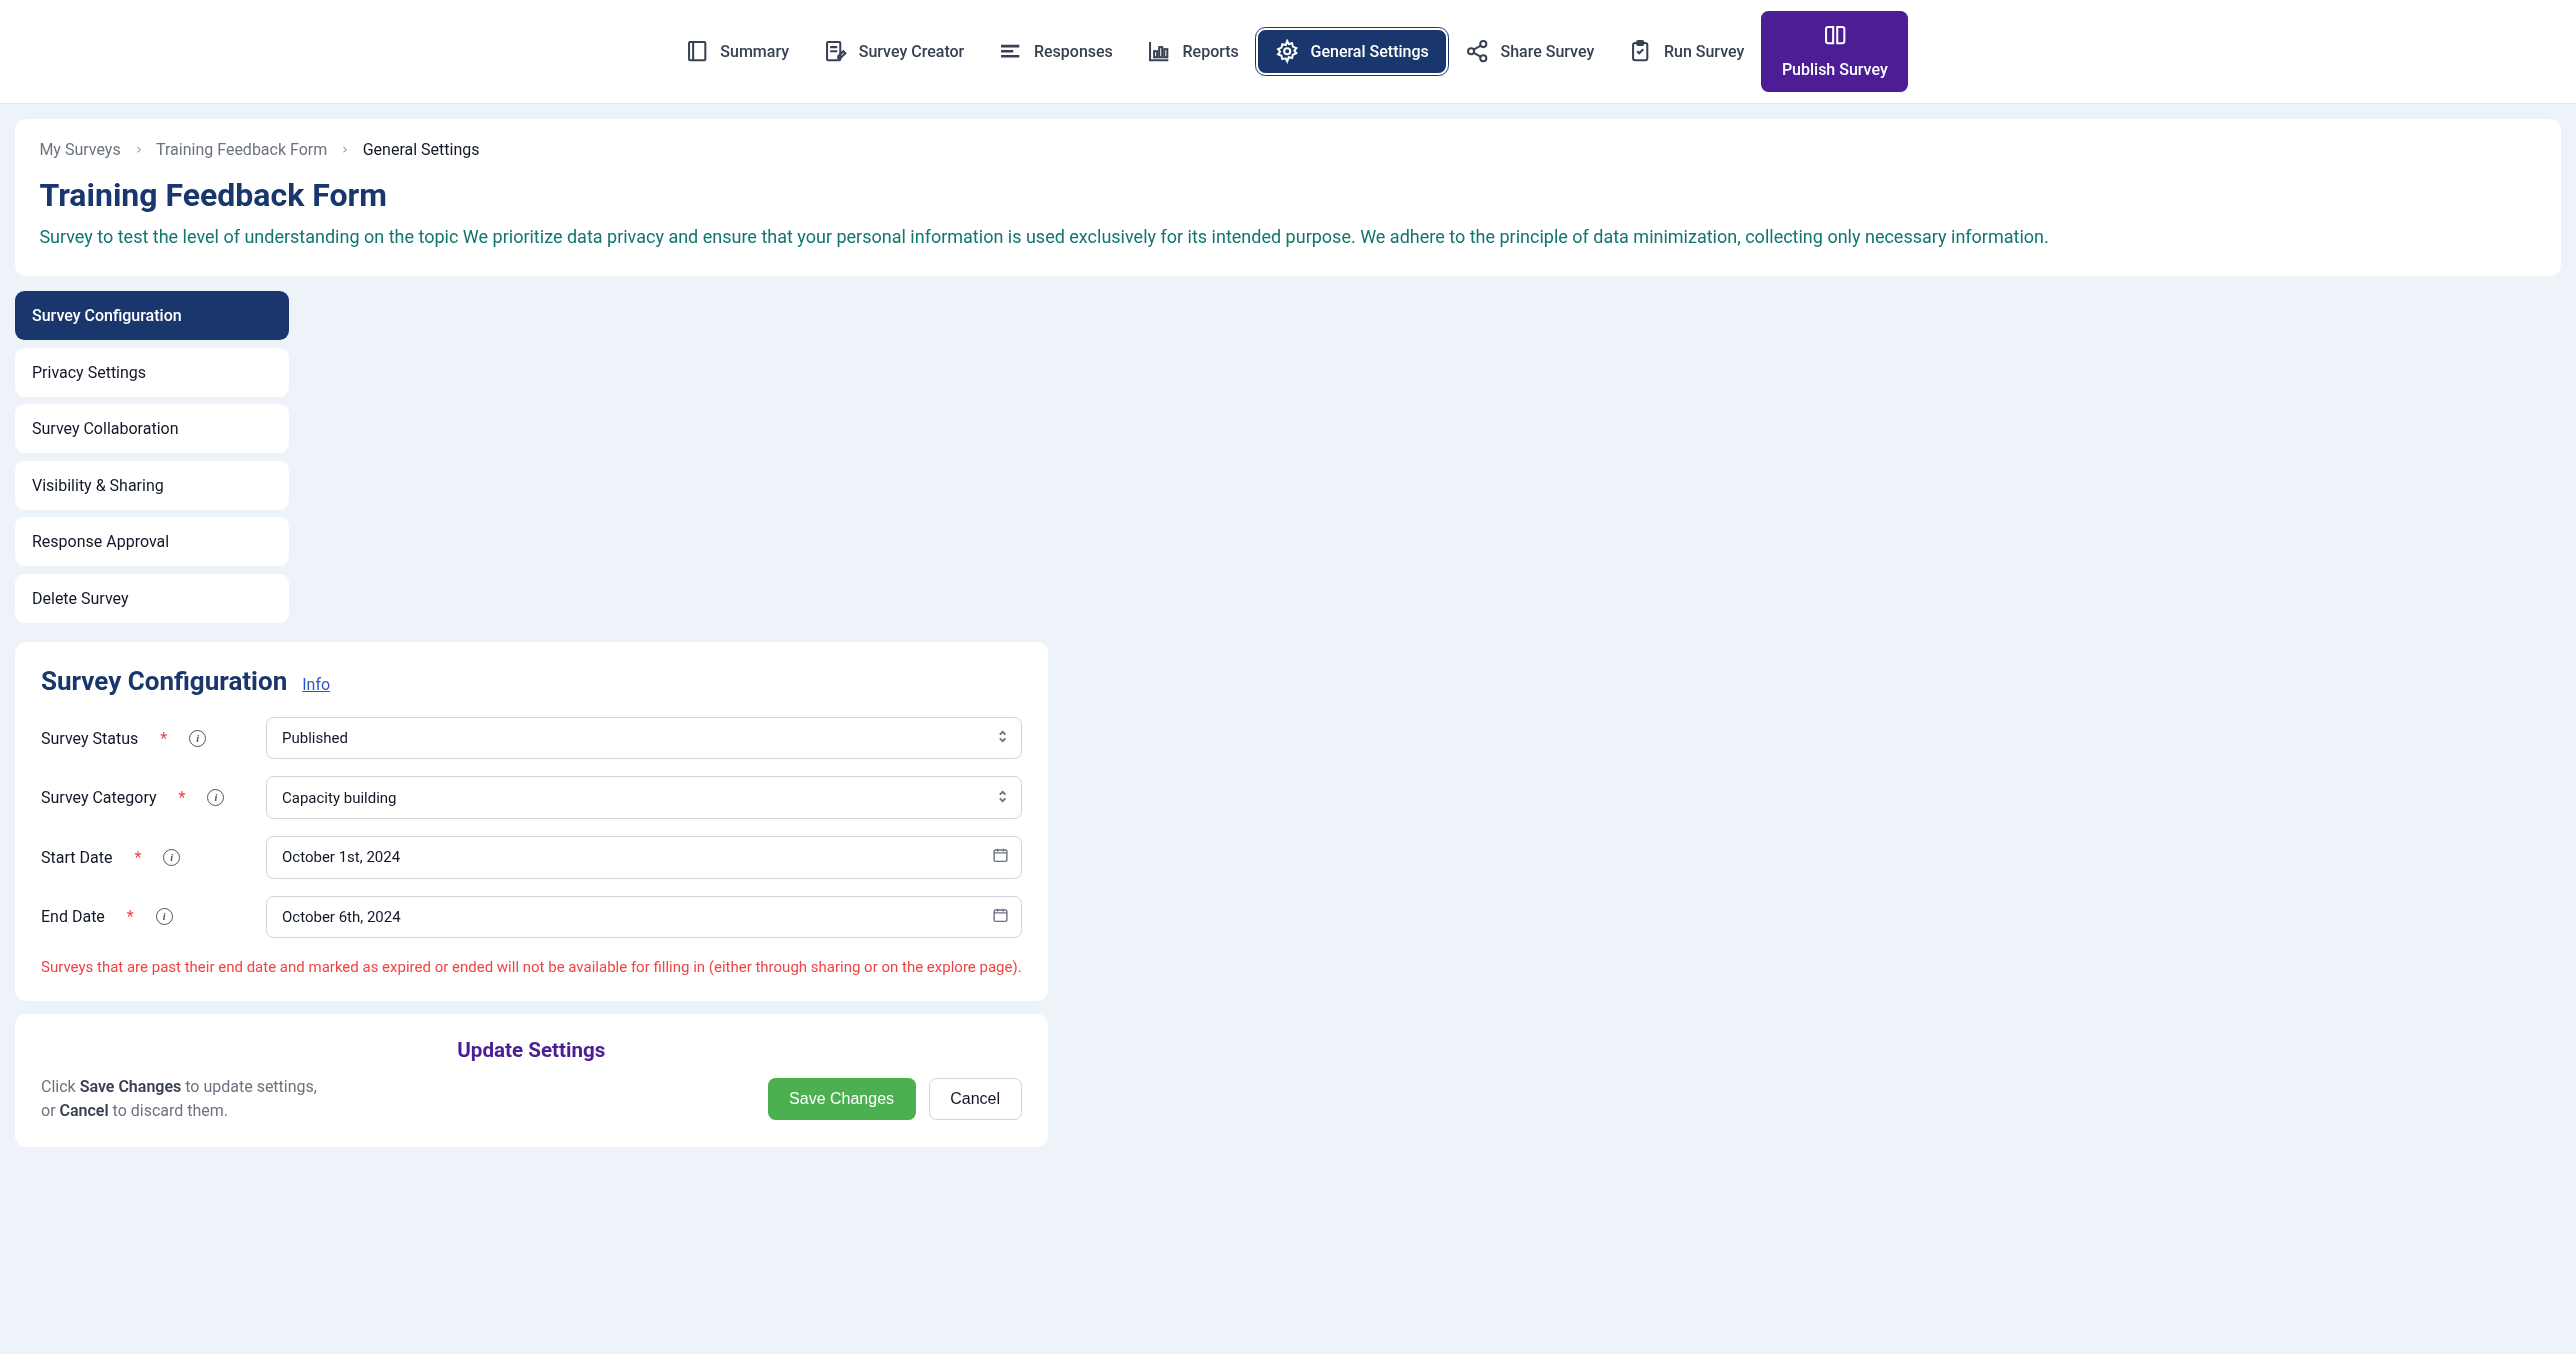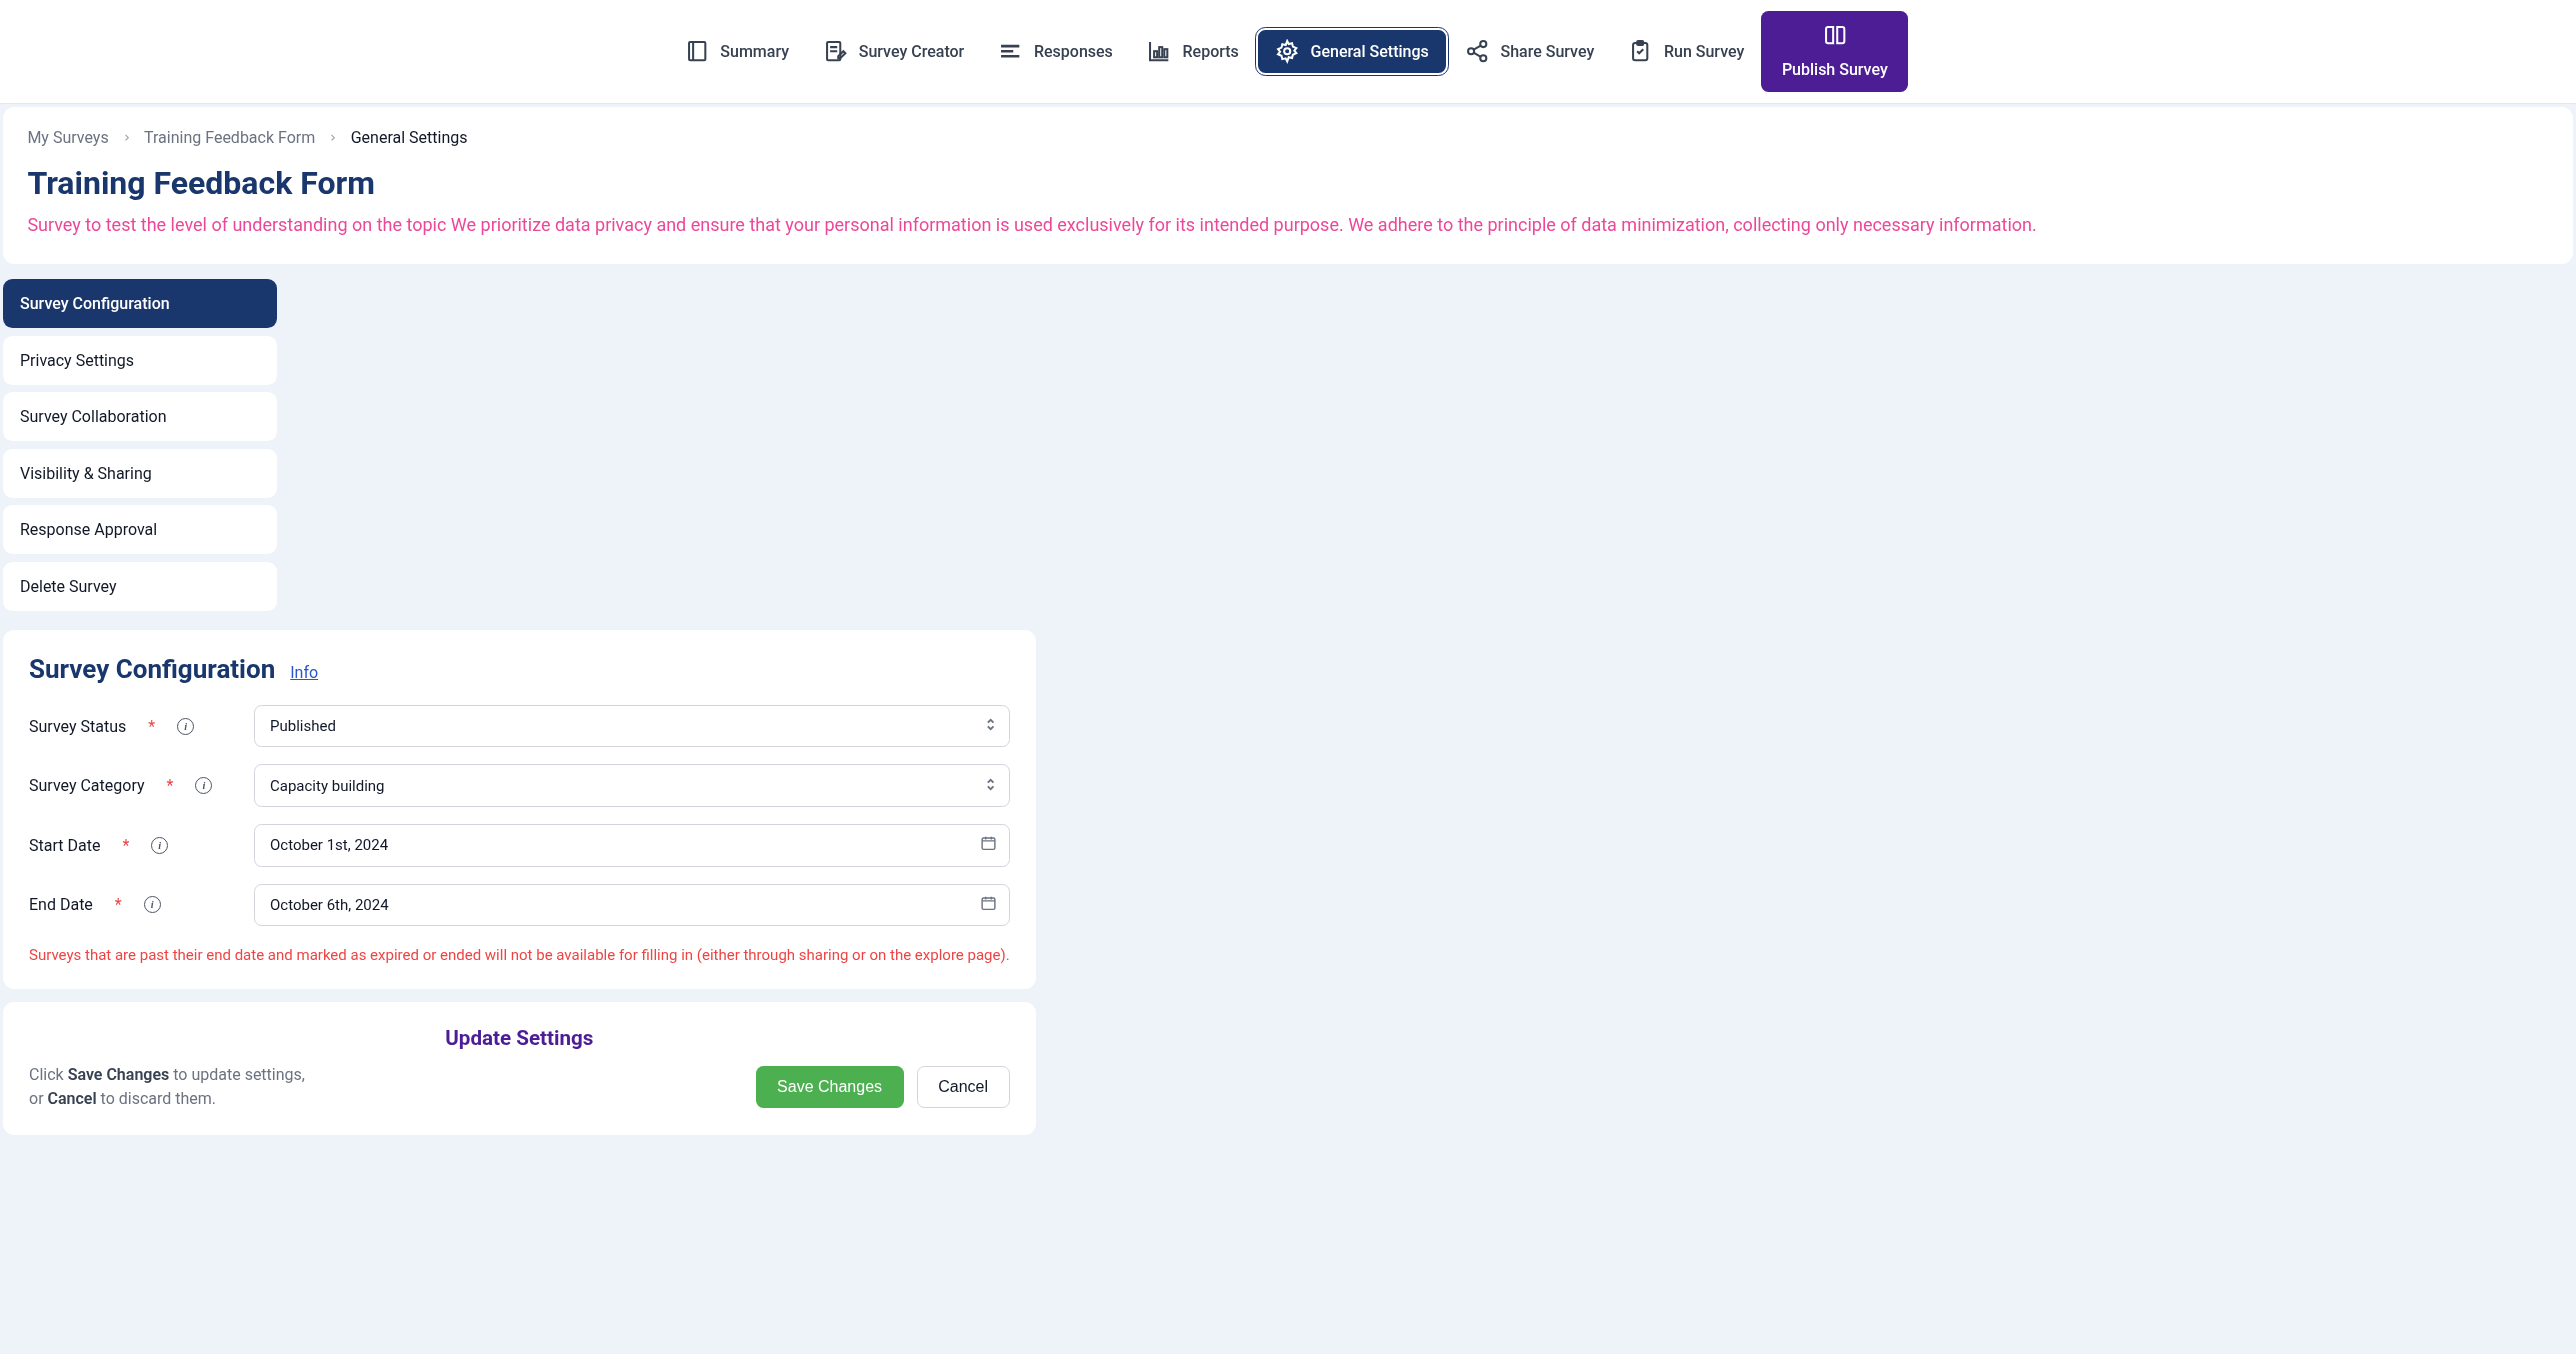--- a/index.html
+++ b/index.html
@@ -51,21 +51,21 @@
       display: flex;
       align-items: center;
       justify-content: center;
       flex-shrink: 0;
     }
     .nav-icon svg {
       width: 24.4px;
       height: 24.4px;
     }
     .page-wrap {
-      padding: 3px;
+      padding: 15px;
     }
     .header-card {
       background: #fff;
       border-radius: 11.3px;
       padding: 20.6px 24.4px 26px 24.4px;
     }
     .breadcrumb {
       display: flex;
       align-items: center;
       gap: 13px;
@@ -85,21 +85,21 @@
       color: #111827;
     }
     .page-title {
       font-size: 32px;
       font-weight: 700;
       color: #19376d;
       margin-bottom: 9.4px;
     }
     .page-desc {
       font-size: 18px;
-      color: #ec4899;
+      color: #0f766e;
       line-height: 1.5;
     }
     .content-row {
       display: flex;
       gap: 19px;
       margin-top: 15px;
       align-items: flex-start;
       flex-direction: column;
     }
     .sidebar {

